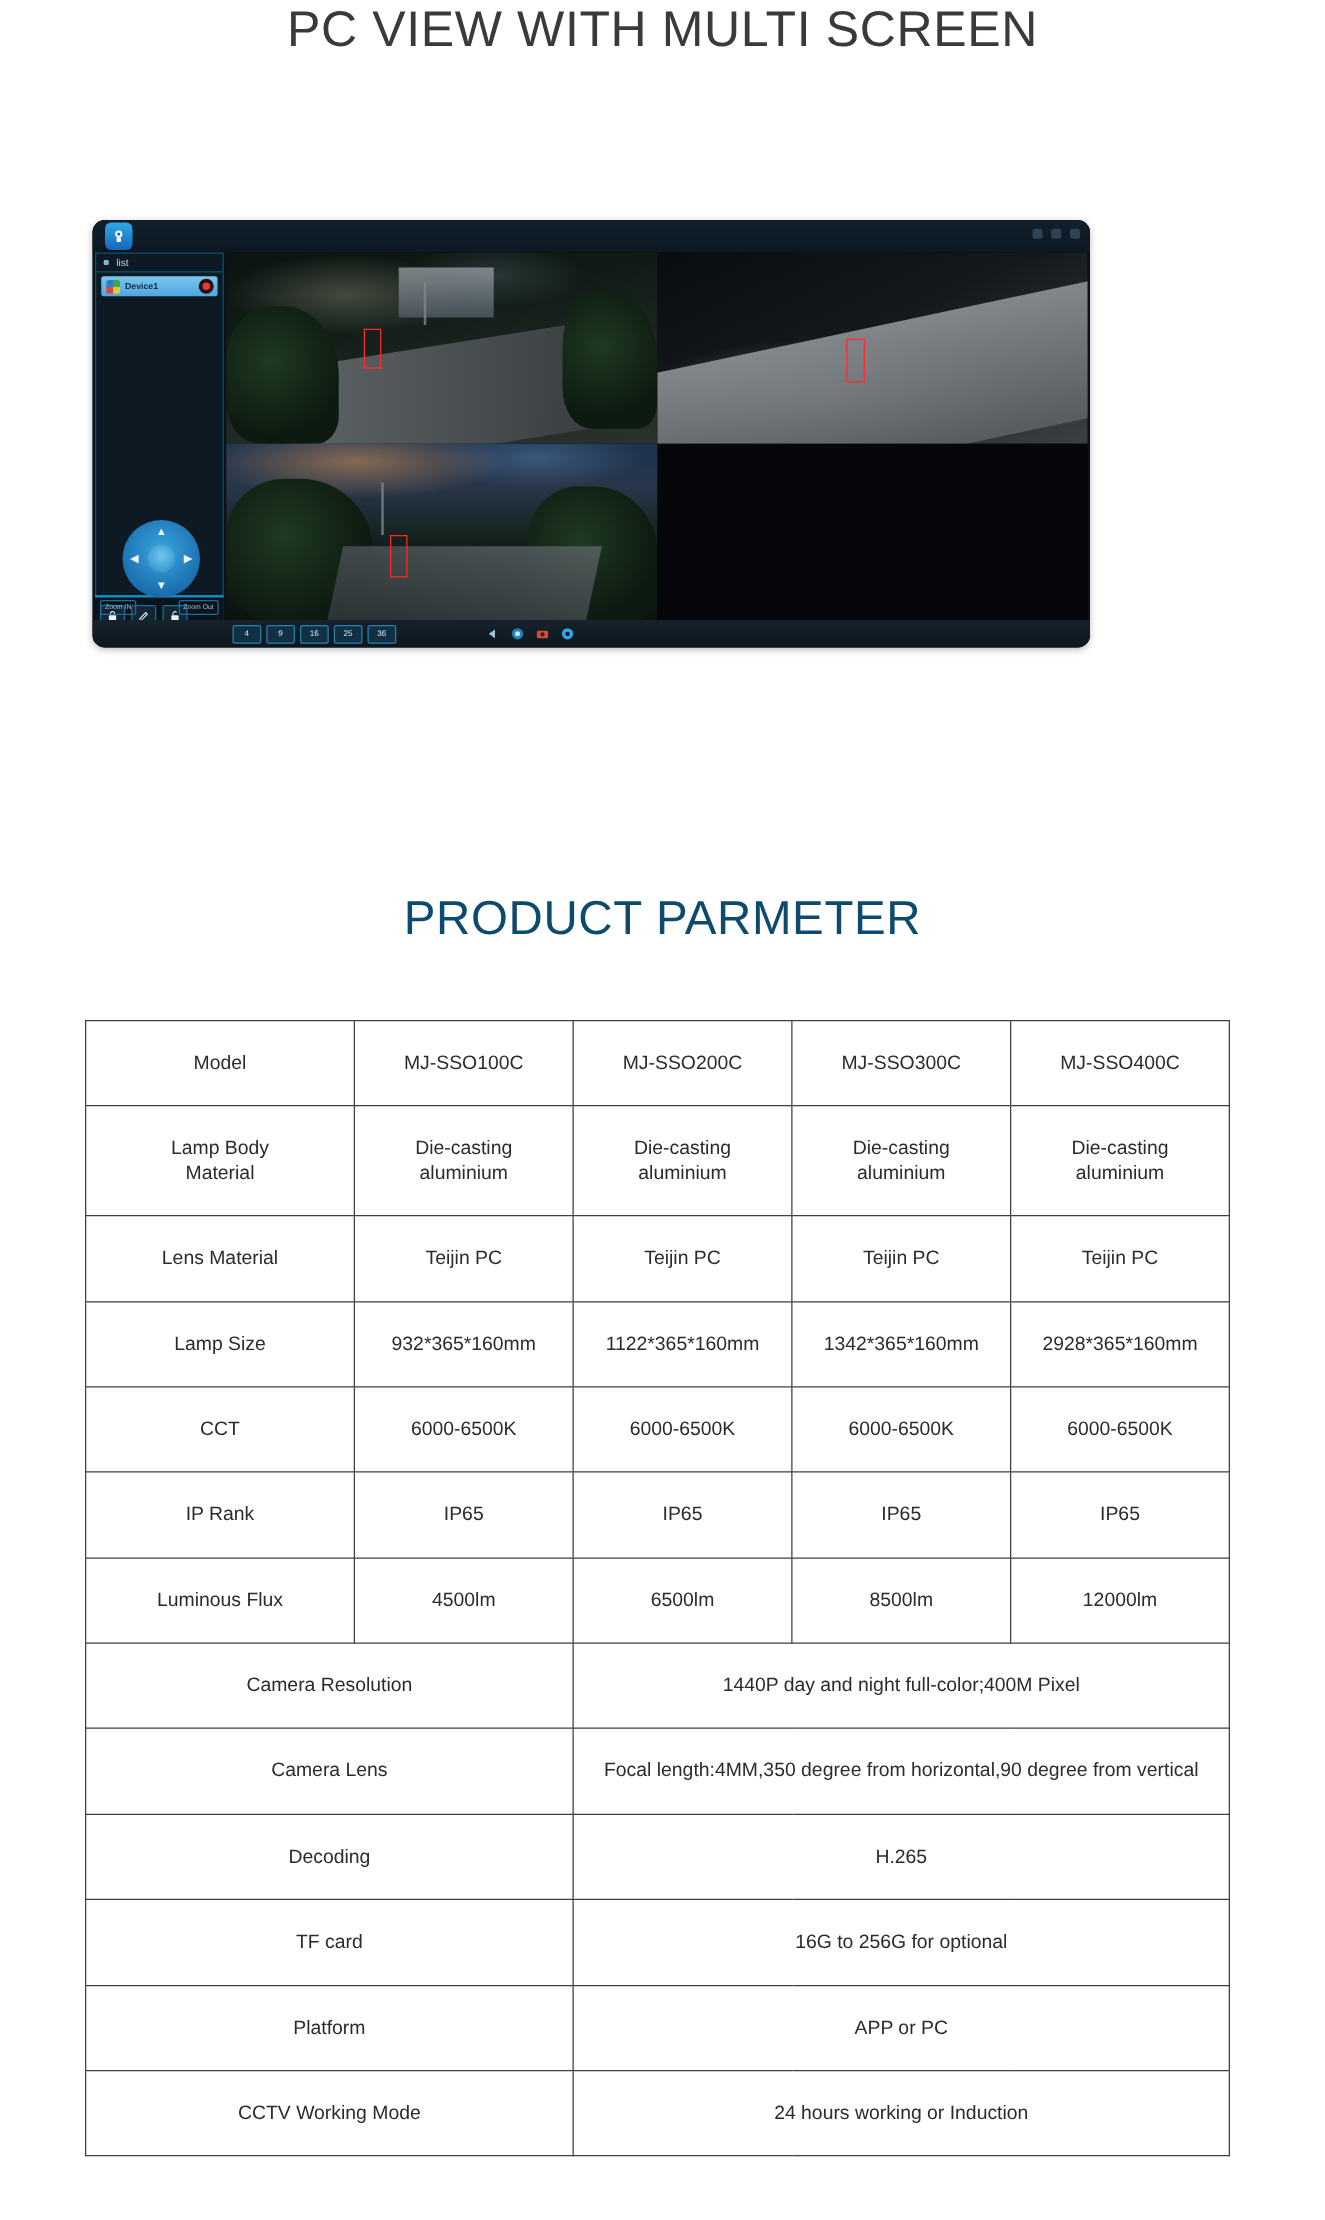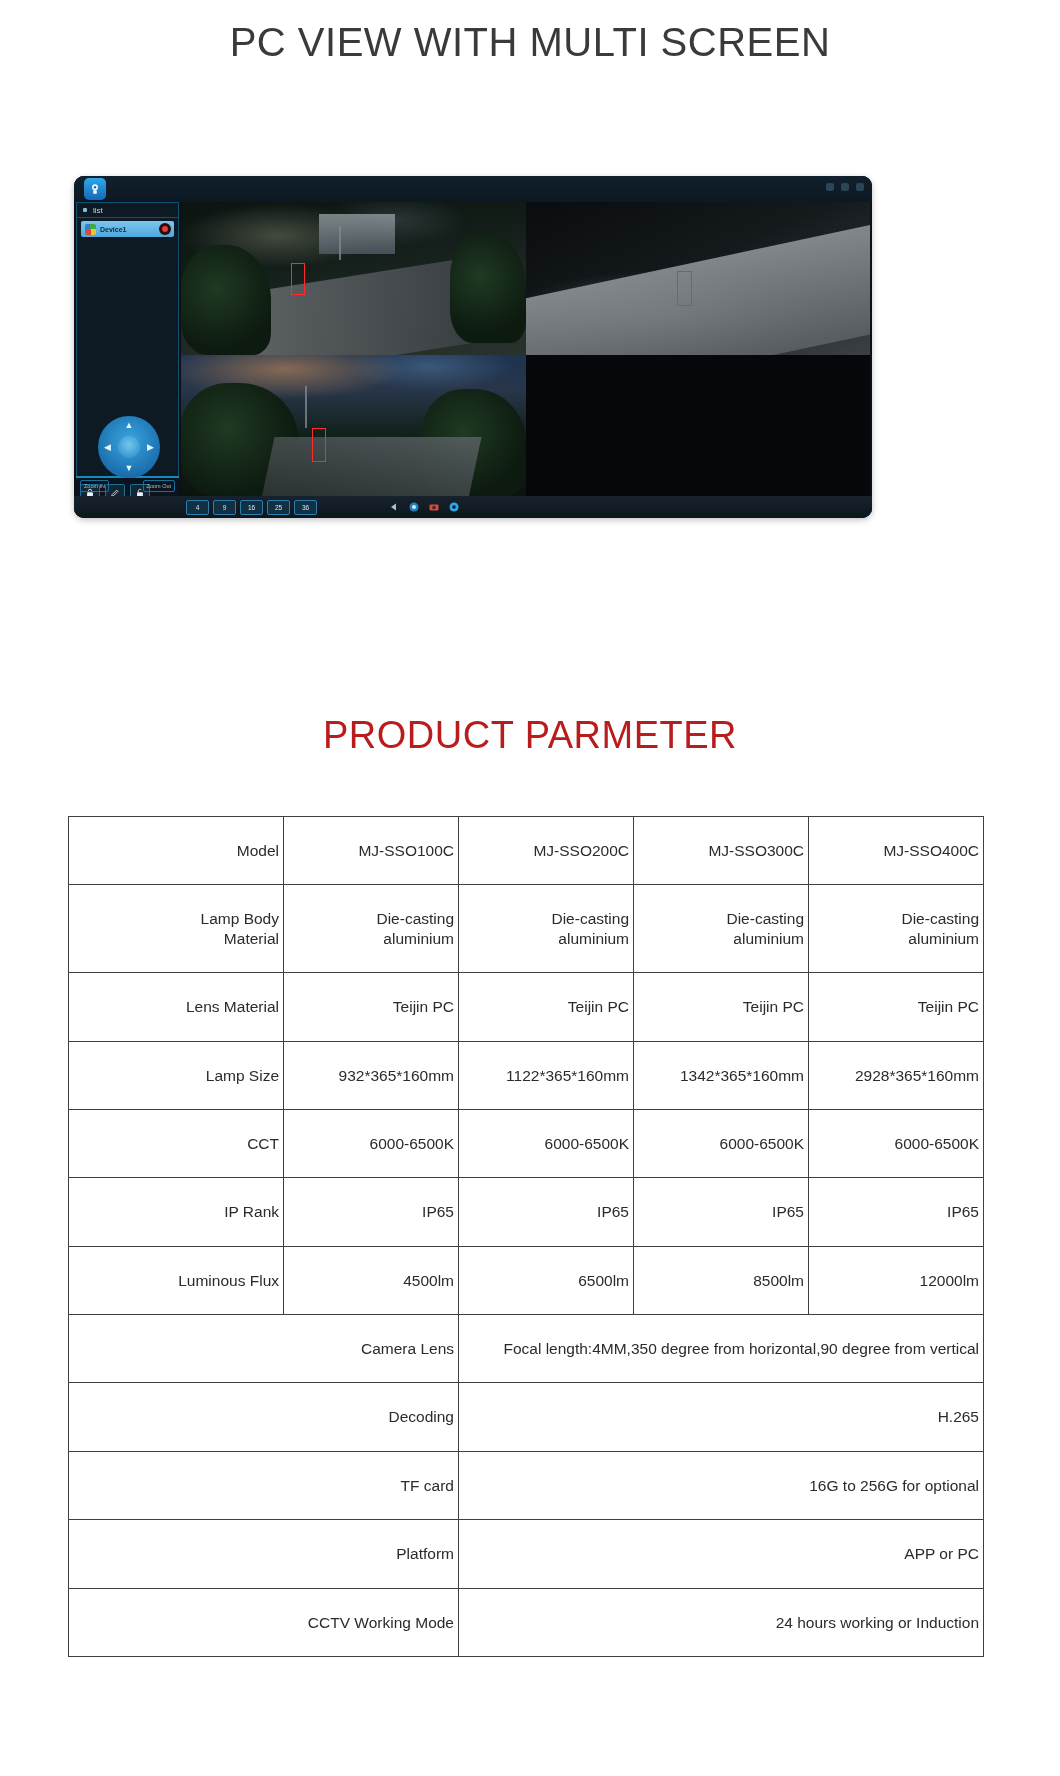--- a/index.html
+++ b/index.html
@@ -4,25 +4,25 @@
 <style>
   html,body{margin:0;padding:0;}
   body{
     width:1060px;height:1776px;background:#ffffff;
     font-family:"Liberation Sans",sans-serif;color:#2b2b2b;
     overflow:hidden;position:relative;
   }
   
   .page-title{
     text-align:center;font-size:40px;font-weight:400;letter-spacing:.5px;
-    color:#3a3a3a;padding-top:18px;line-height:1.2;
+    color:#3a3a3a;line-height:1.2;
   }
   .section-title{
     text-align:center;font-size:38px;font-weight:400;letter-spacing:.5px;
-    color:#b91c1c;margin:0;padding-top:8px;
+    color:#0c4a6e;margin:0;padding-top:8px;
   }
   
   .shot-wrap{
     position:absolute;left:74px;top:176px;width:798px;height:342px;
     background:#0b0d10;border-radius:10px;overflow:hidden;
     box-shadow:0 2px 6px rgba(0,0,0,.25);
   }
   .app{position:absolute;inset:0;background:#0c1117;}
   .app-topbar{
     position:absolute;left:0;top:0;width:100%;height:26px;
@@ -142,21 +142,21 @@
     min-width:15px;height:13px;padding:0 3px;border:1px solid #2b7fae;border-radius:2px;
     background:#123044;color:#cfe9f7;font-size:6.5px;display:flex;align-items:center;justify-content:center;
   }
   .media-group{display:flex;gap:6px;margin-left:70px;align-items:center;}
   .mbtn{width:14px;height:14px;border-radius:50%;display:flex;align-items:center;justify-content:center;}
   .mbtn svg{width:12px;height:12px;}
   
   .spec-wrap{position:absolute;left:68px;top:816px;width:916px;}
   table.spec{border-collapse:collapse;width:916px;table-layout:fixed;background:#fff;}
   table.spec td{
-    border:1.6px solid #3f3f3f;text-align:right;vertical-align:middle;
+    border:1.6px solid #3f3f3f;text-align:center;vertical-align:middle;
     font-size:15.5px;color:#2b2b2b;padding:24px 4px;line-height:1.25;
   }
   td.rowhdr{width:206px;}
   td.small{font-size:10.5px;color:#3a3a3a;}
   .r-tall{height:52px;}
 </style>
 </head>
 <body>
 
 <div class="page-title">PC VIEW WITH MULTI SCREEN</div>
@@ -346,20 +346,24 @@
       </tr>
       <tr>
         <td class="rowhdr">Luminous Flux</td>
         <td>4500lm</td>
         <td>6500lm</td>
         <td>8500lm</td>
         <td>12000lm</td>
       </tr>
 
       <tr>
+        <td colspan="2">Camera Resolution</td>
+        <td colspan="3">1440P day and night full-color;400M Pixel</td>
+      </tr>
+      <tr>
         <td colspan="2">Camera Lens</td>
         <td colspan="3" class="small">Focal length:4MM,350 degree from horizontal,90 degree from vertical</td>
       </tr>
       <tr>
         <td colspan="2">Decoding</td>
         <td colspan="3">H.265</td>
       </tr>
       <tr>
         <td colspan="2">TF card</td>
         <td colspan="3">16G to 256G for optional</td>

